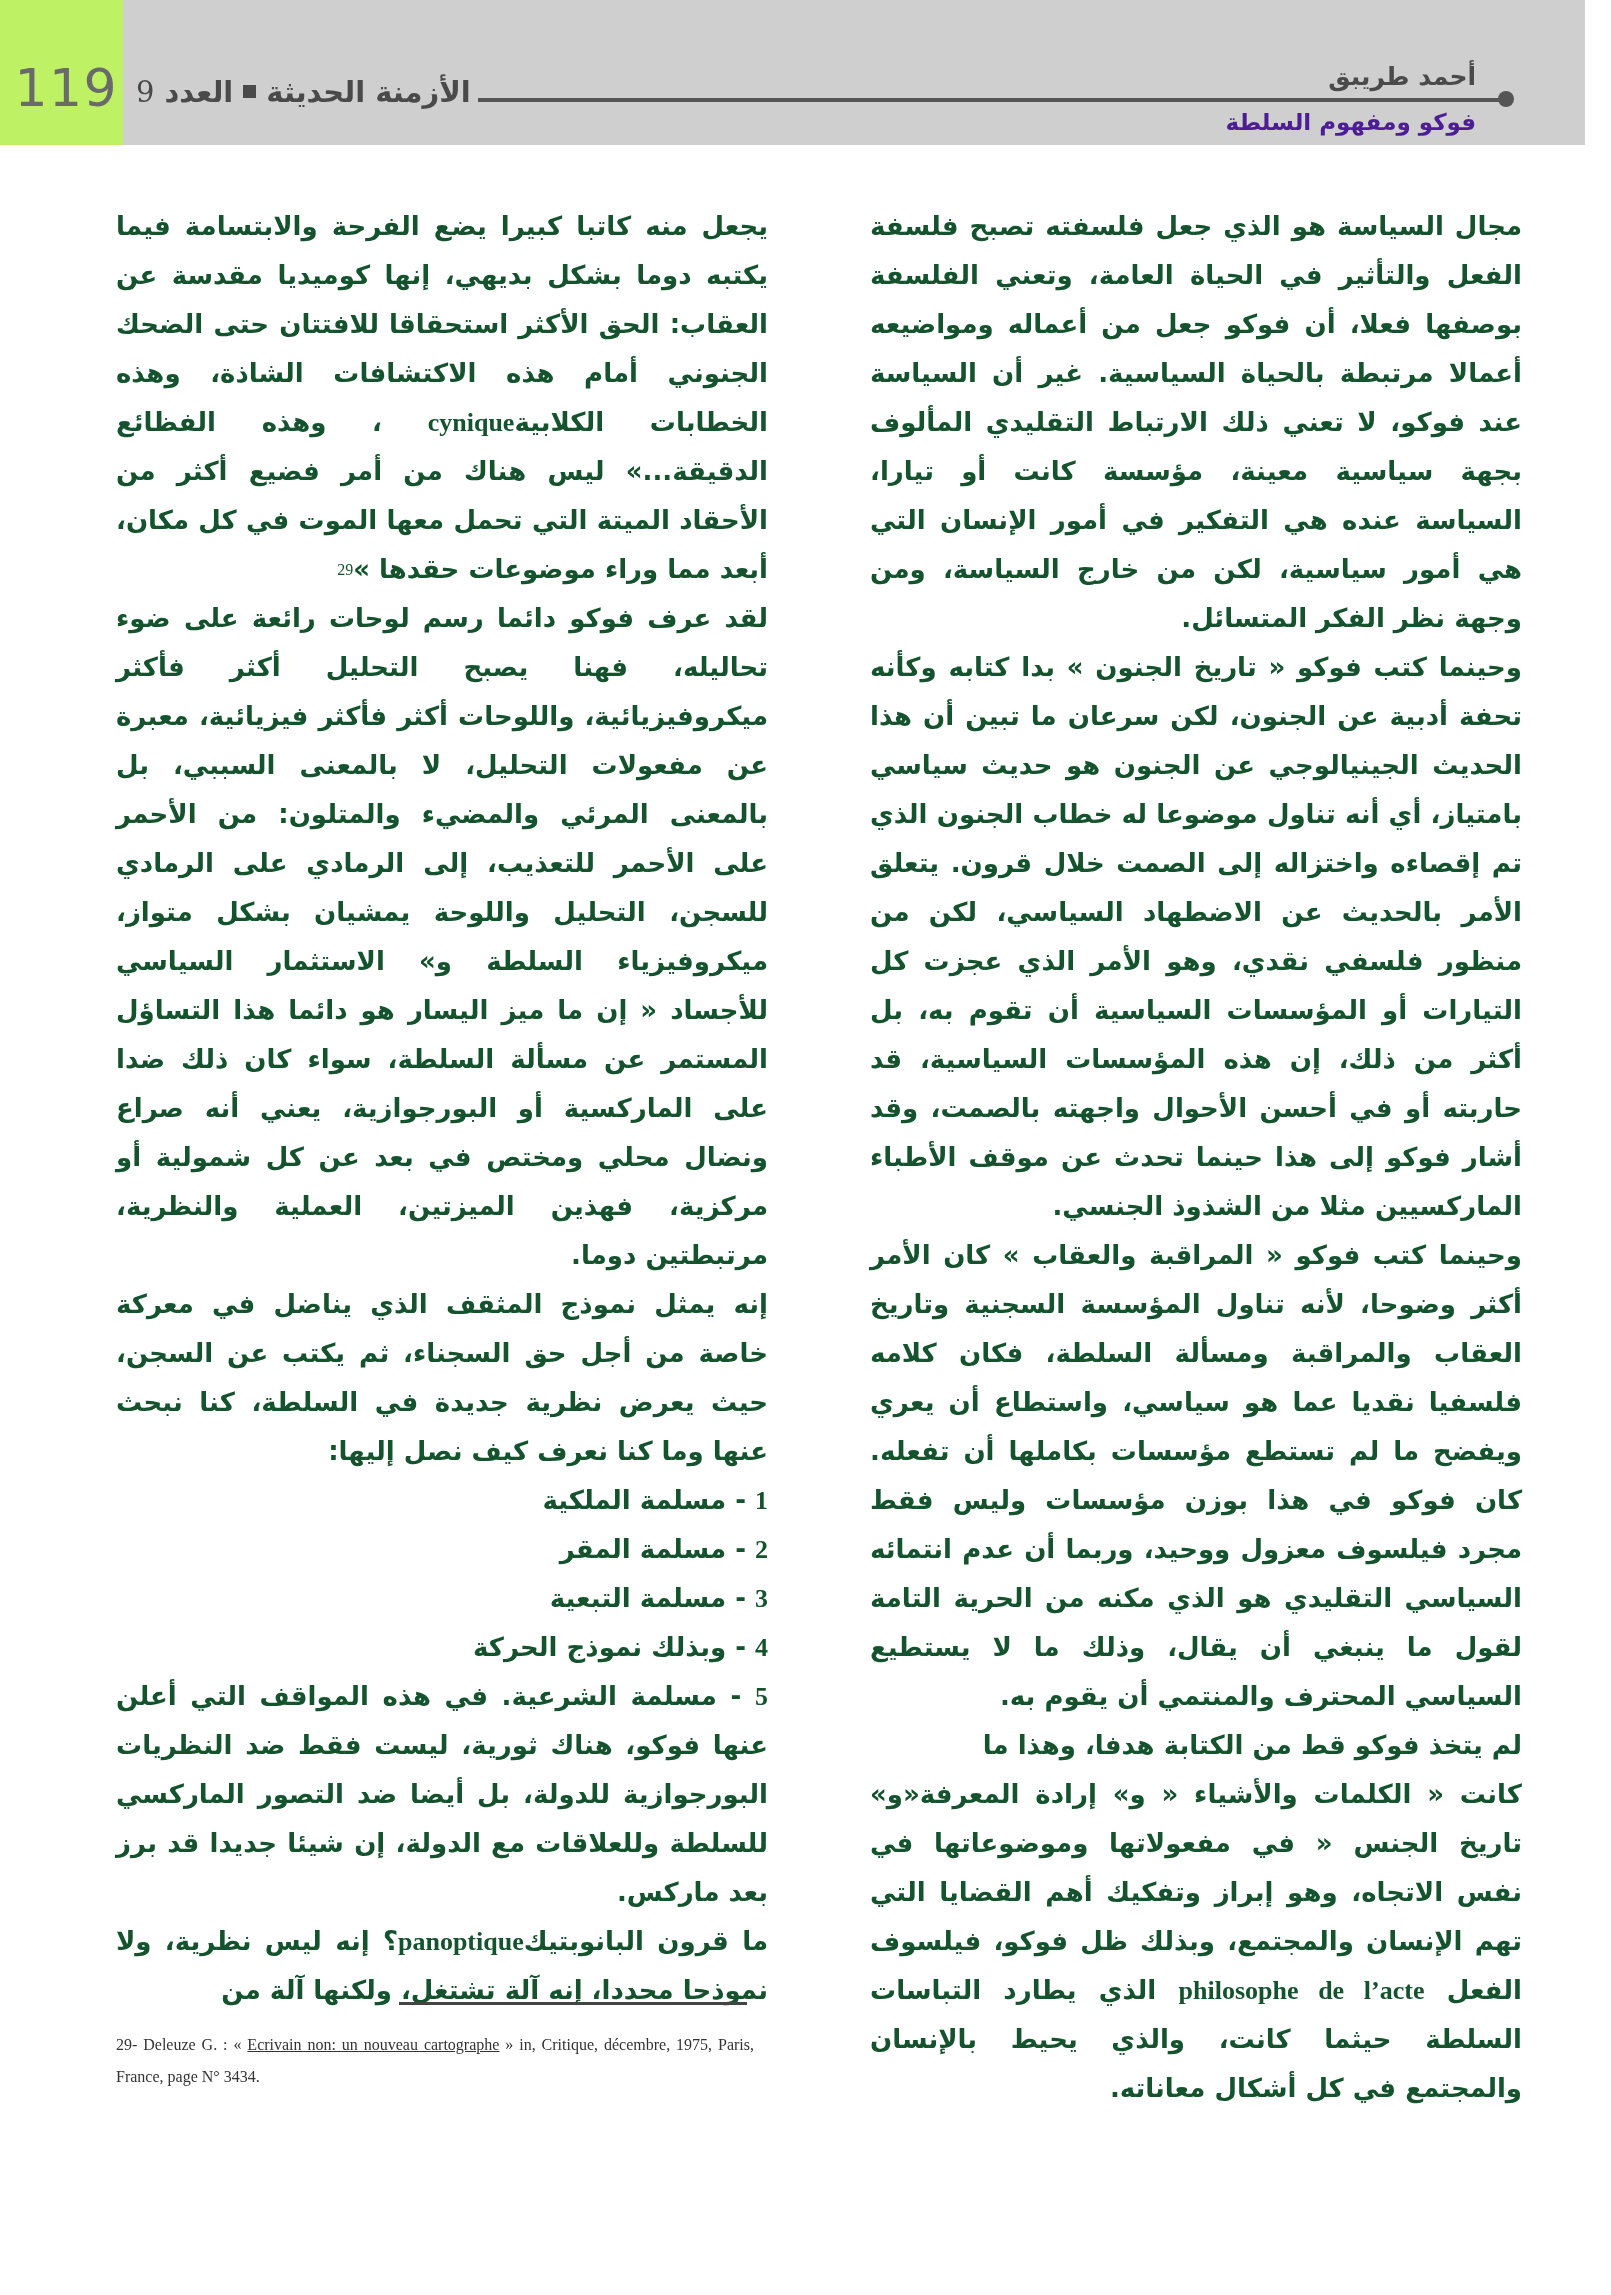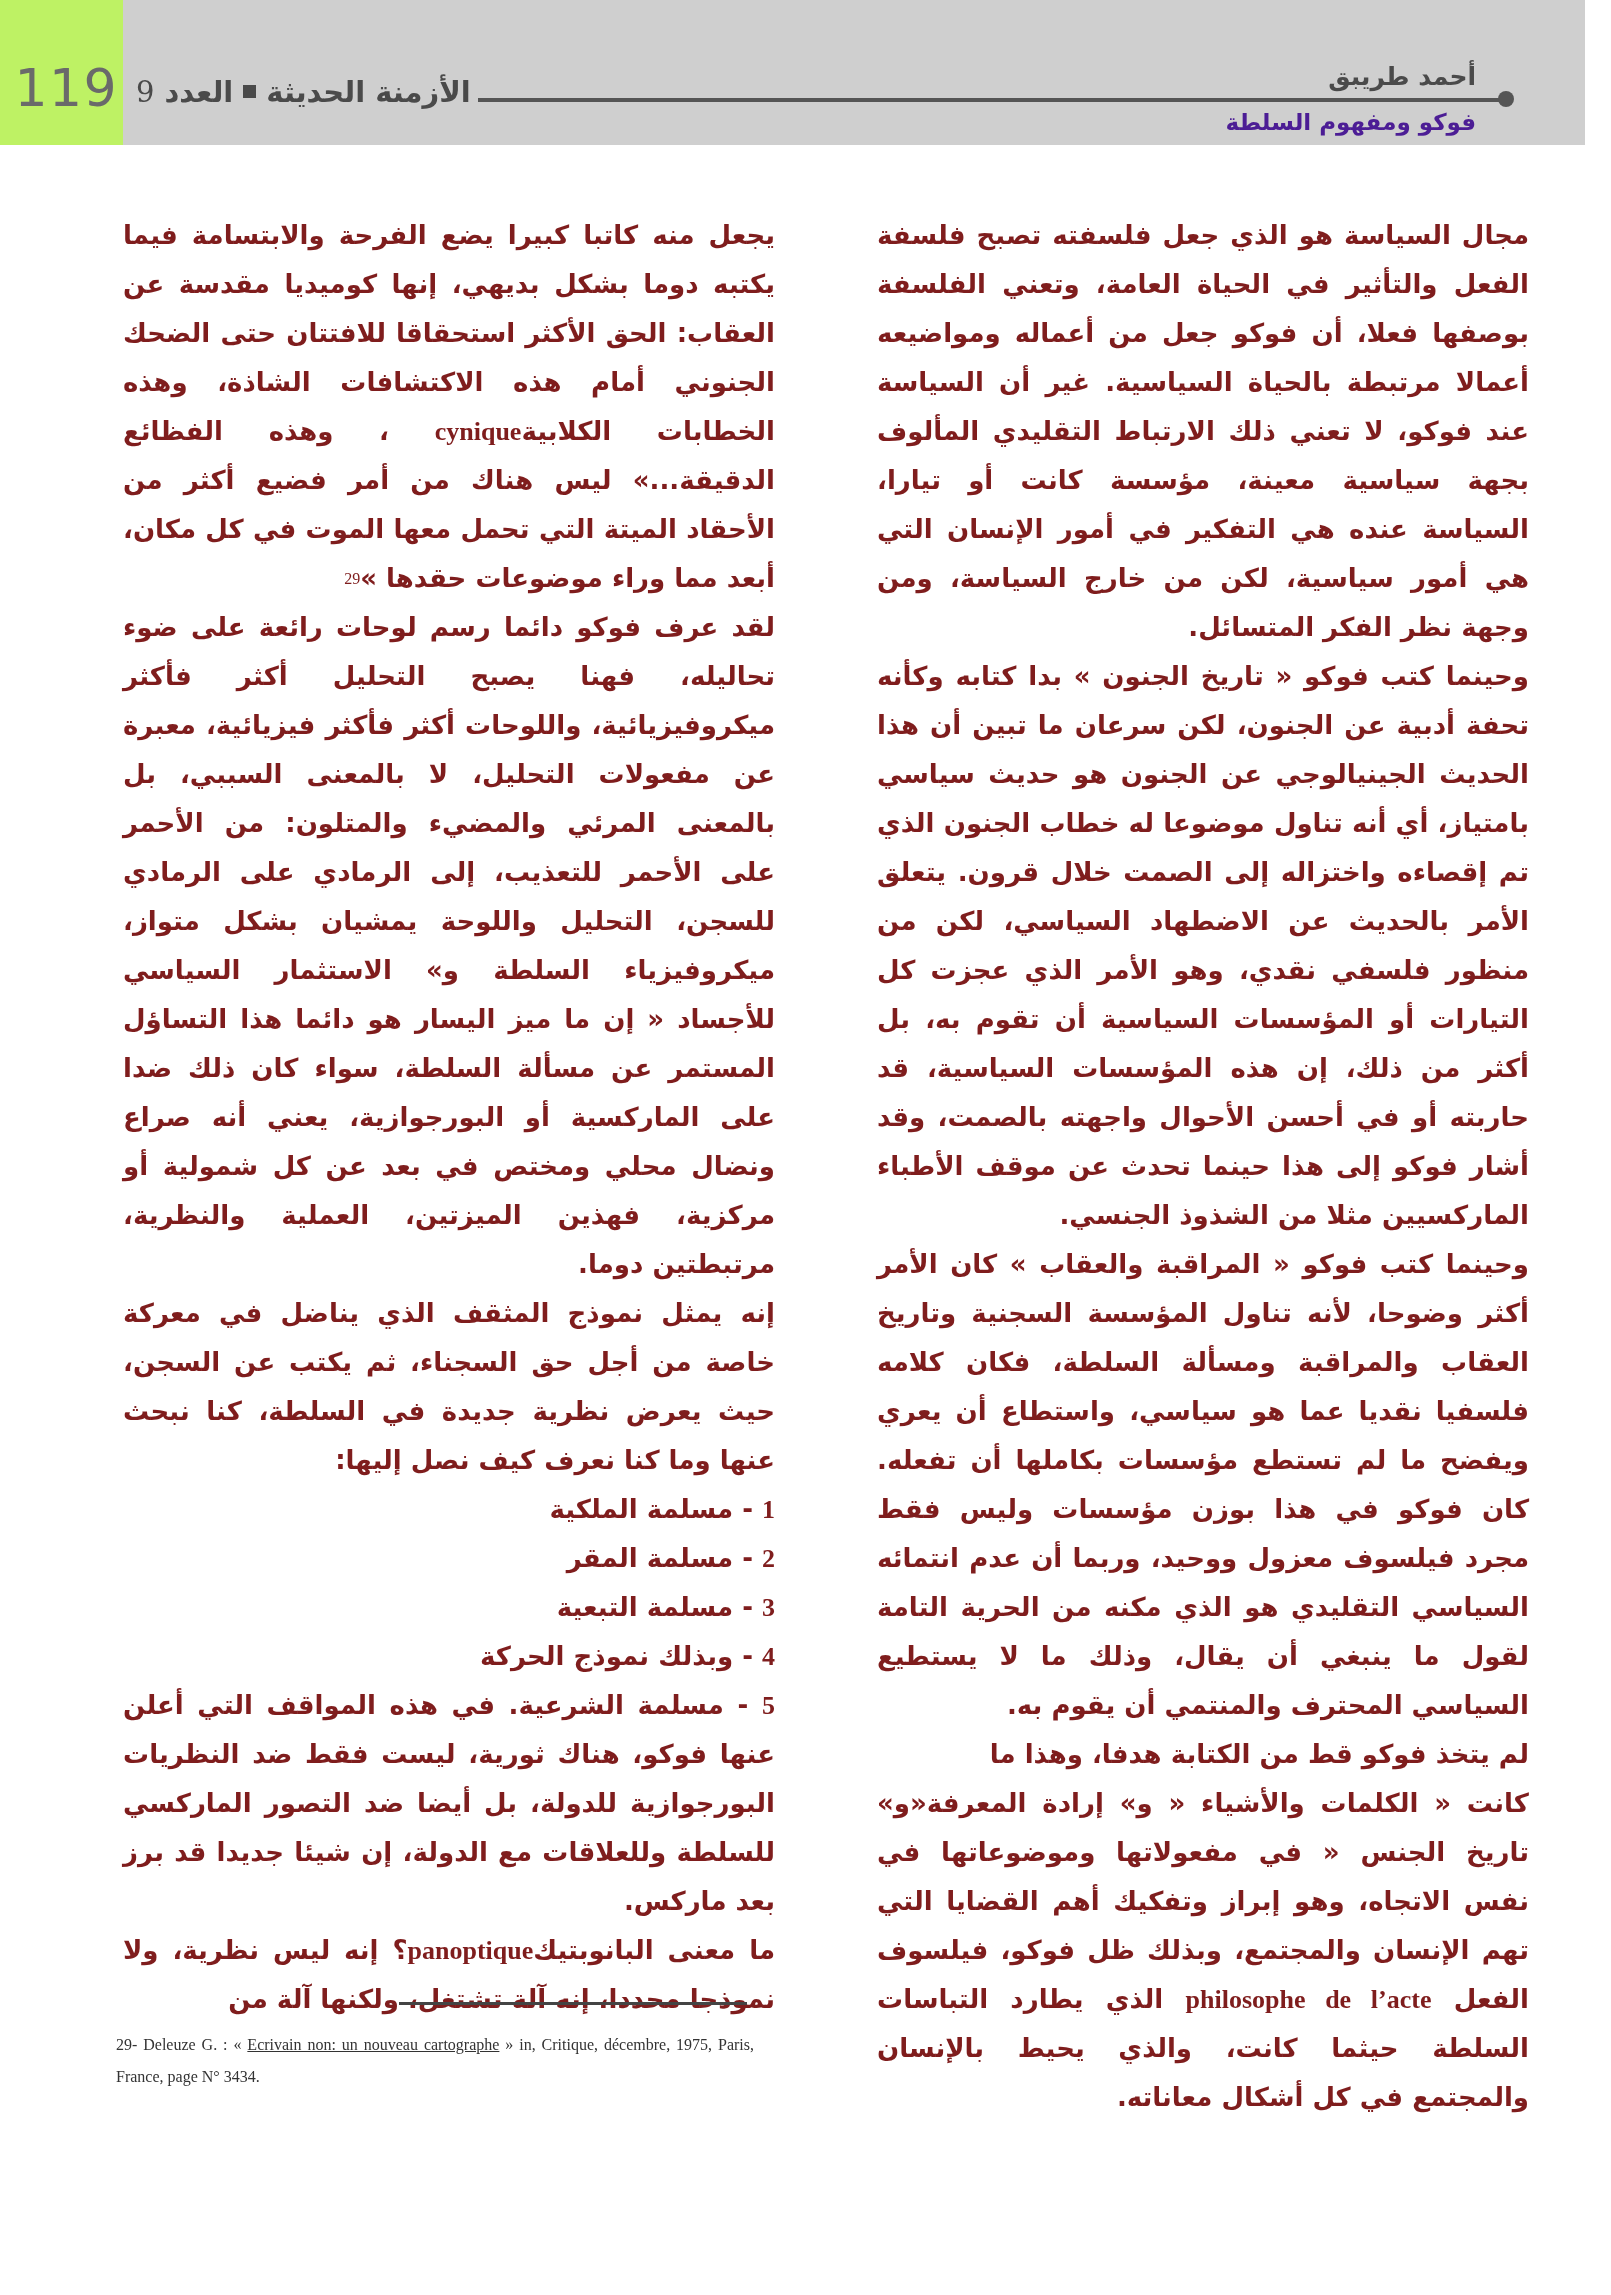--- a/index.html
+++ b/index.html
@@ -21,22 +21,22 @@
   .header-line { position: absolute; left: 478px; top: 98px; width: 1029px; height: 3.6px;
                  background: #555; }
   .header-dot { position: absolute; left: 1498px; top: 91px; width: 16px; height: 16px;
                 border-radius: 50%; background: #555; }
   .author { position: absolute; right: 109px; top: 62px; direction: rtl; font-size: 25px;
             font-weight: bold; color: #4a4a4a; }
   .article-title { position: absolute; right: 109px; top: 109px; direction: rtl; font-size: 23px;
                    font-weight: bold; color: #4c1d95; }
 
   
-  .column { position: absolute; top: 211px; width: 652px; direction: rtl; text-align: justify;
-            font-size: 26px; line-height: 49px; font-weight: bold; color: #7f1d1d; margin-left: 7px; }
+  .column { position: absolute; top: 202px; width: 652px; direction: rtl; text-align: justify;
+            font-size: 26px; line-height: 49px; font-weight: bold; color: #14532d; }
   .col-right { left: 870px; }
   .col-left { left: 116px; }
   .column p { margin: 0; }
   .latin { font-family: "Liberation Serif", serif; font-weight: bold; }
   sup.fn { font-size: 16px; font-weight: normal; font-family: "Liberation Serif", serif; vertical-align: top; }
   .list-item { margin: 0; }
 
   .footnote-rule { position: absolute; left: 399px; top: 2002px; width: 348px; height: 2.9px; background: #444; }
   .footnote { position: absolute; left: 116px; top: 2029px; width: 638px; direction: ltr;
               font-family: "Liberation Serif", serif; font-size: 16px; line-height: 32px;
@@ -72,20 +72,20 @@
 
 <div class="column col-left">
   <p><span>يجعل منه كاتبا كبيرا يضع الفرحة والابتسامة فيما يكتبه دوما بشكل بديهي، إنها كوميديا مقدسة عن العقاب: الحق الأكثر استحقاقا للافتتان حتى الضحك الجنوني أمام هذه الاكتشافات الشاذة، وهذه الخطابات الكلابية</span><span class="latin" dir="ltr">cynique</span><span> ، وهذه الفظائع الدقيقة...» ليس هناك من أمر فضيع أكثر من الأحقاد الميتة التي تحمل معها الموت في كل مكان، أبعد مما وراء موضوعات حقدها »</span><sup class="fn">29</sup></p>
   <p>لقد عرف فوكو دائما رسم لوحات رائعة على ضوء تحاليله، فهنا يصبح التحليل أكثر فأكثر ميكروفيزيائية، واللوحات أكثر فأكثر فيزيائية، معبرة عن مفعولات التحليل، لا بالمعنى السببي، بل بالمعنى المرئي والمضيء والمتلون: من الأحمر على الأحمر للتعذيب، إلى الرمادي على الرمادي للسجن، التحليل واللوحة يمشيان بشكل متواز، ميكروفيزياء السلطة و» الاستثمار السياسي للأجساد « إن ما ميز اليسار هو دائما هذا التساؤل المستمر عن مسألة السلطة، سواء كان ذلك ضدا على الماركسية أو البورجوازية، يعني أنه صراع ونضال محلي ومختص في بعد عن كل شمولية أو مركزية، فهذين الميزتين، العملية والنظرية، مرتبطتين دوما.</p>
   <p>إنه يمثل نموذج المثقف الذي يناضل في معركة خاصة من أجل حق السجناء، ثم يكتب عن السجن، حيث يعرض نظرية جديدة في السلطة، كنا نبحث عنها وما كنا نعرف كيف نصل إليها:</p>
   <p class="list-item"><span class="latin">1</span><span> - مسلمة الملكية</span></p>
   <p class="list-item"><span class="latin">2</span><span> - مسلمة المقر</span></p>
   <p class="list-item"><span class="latin">3</span><span> - مسلمة التبعية</span></p>
   <p class="list-item"><span class="latin">4</span><span> - وبذلك نموذج الحركة</span></p>
   <p><span class="latin">5</span><span> - مسلمة الشرعية. في هذه المواقف التي أعلن عنها فوكو، هناك ثورية، ليست فقط ضد النظريات البورجوازية للدولة، بل أيضا ضد التصور الماركسي للسلطة وللعلاقات مع الدولة، إن شيئا جديدا قد برز بعد ماركس.</span></p>
-  <p><span>ما معنى البانوبتيك</span><span class="latin" dir="ltr">panoptique</span><span>؟ إنه ليس نظرية، ولا نموذجا محددا، إنه آلة تشتغل، ولكنها آلة من</span></p>
+  <p><span>ما قرون البانوبتيك</span><span class="latin" dir="ltr">panoptique</span><span>؟ إنه ليس نظرية، ولا نموذجا محددا، إنه آلة تشتغل، ولكنها آلة من</span></p>
 </div>
 
 <div class="footnote-rule"></div>
 <div class="footnote">
   <span>29- Deleuze G. : « </span><u>Ecrivain non: un nouveau cartographe</u><span> » in, Critique, décembre, 1975, Paris, France, page N° 3434.</span>
 </div>
 
 
 </body></html>

